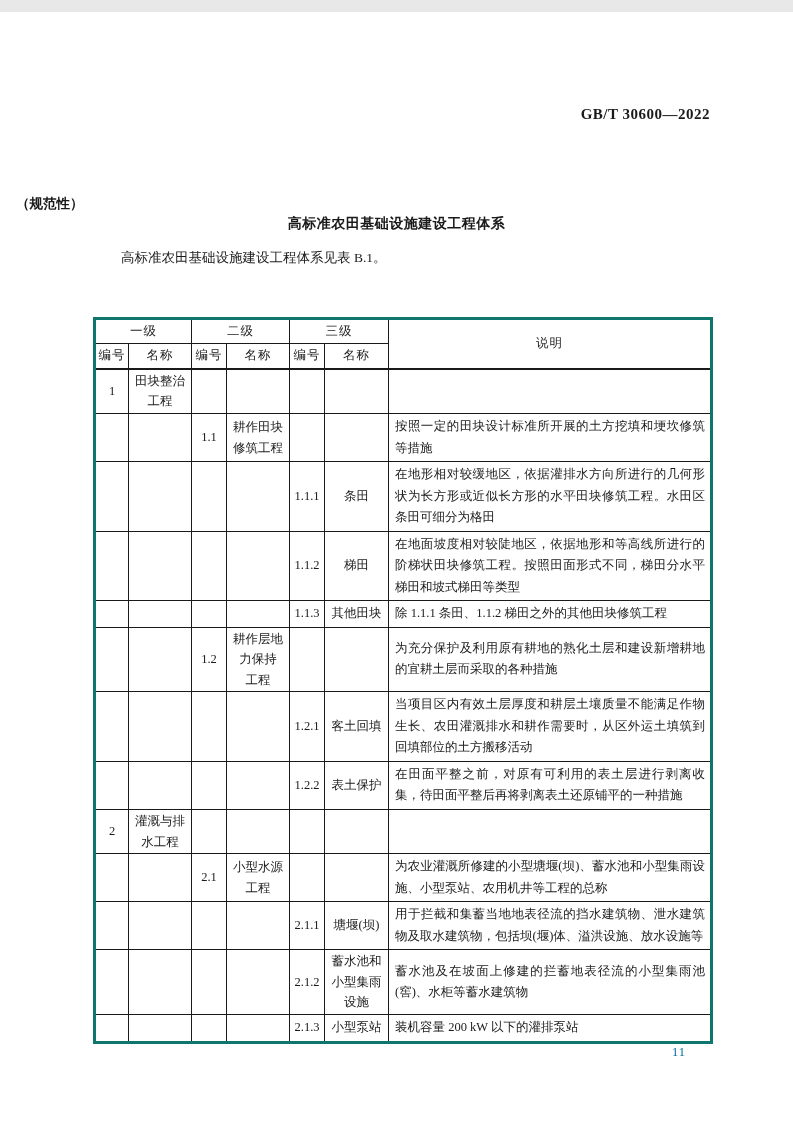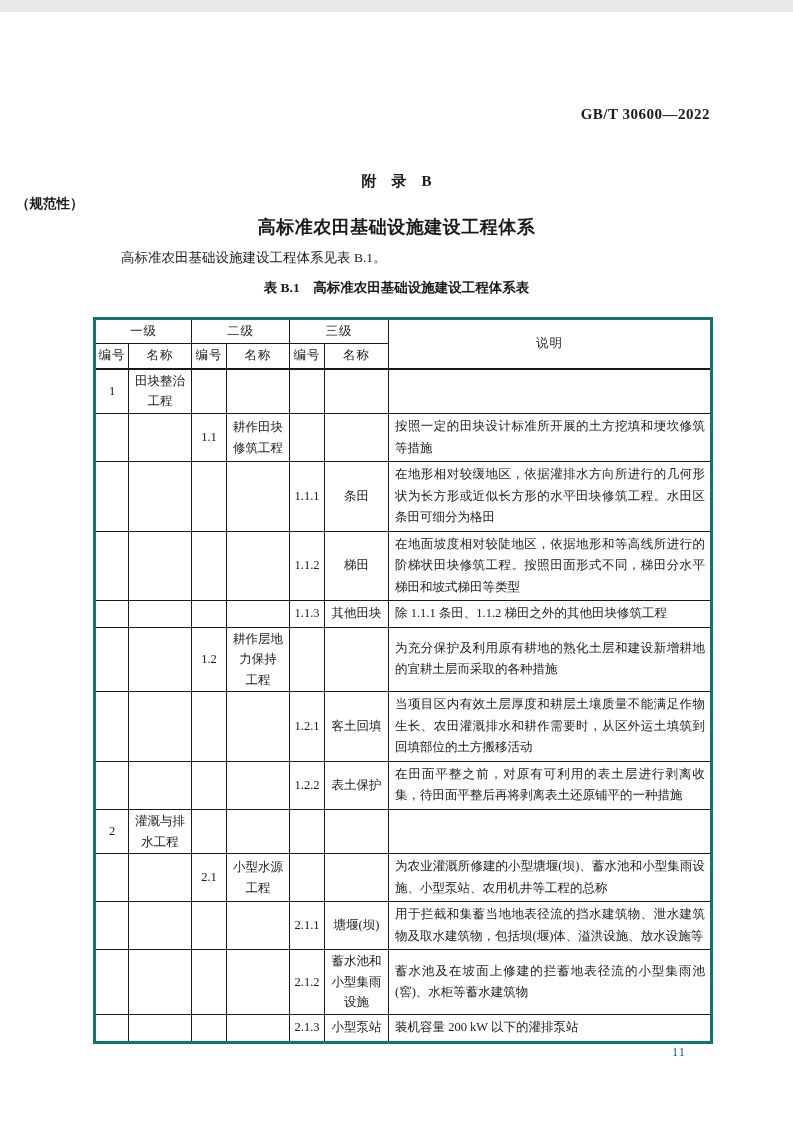--- a/index.html
+++ b/index.html
@@ -40,21 +40,21 @@
     font-size: 13.5px;
     font-weight: bold;
     padding-left: 16px;
   }
   .annex-heading {
     position: absolute;
     top: 203px;
     left: 0;
     width: 100%;
     text-align: center;
-    font-size: 18px;
+    font-size: 14px;
     font-weight: bold;
     letter-spacing: 0.5px;
   }
   .intro {
     position: absolute;
     top: 237px;
     left: 93px;
     width: 617px;
     font-size: 13.5px;
     text-indent: 28px;
@@ -124,27 +124,25 @@
     letter-spacing: 1px;
   }
 </style>
 </head>
 <body>
 
 <div class="page">
 
   <div class="doc-number">GB/T 30600—2022</div>
 
-  <div class="annex-title">附　录　B</div>
   <div class="annex-type">（规范性）</div>
   <div class="annex-heading">高标准农田基础设施建设工程体系</div>
 
   <p class="intro">高标准农田基础设施建设工程体系见表 B.1。</p>
 
-  <div class="table-caption">表 B.1　高标准农田基础设施建设工程体系表</div>
 
   <table class="sys-table">
     <colgroup>
       <col style="width:34px">
         <col style="width:63px">
       <col style="width:35px">
         <col style="width:63px">
       <col style="width:35px">
         <col style="width:64px">
       <col style="width:323px">

